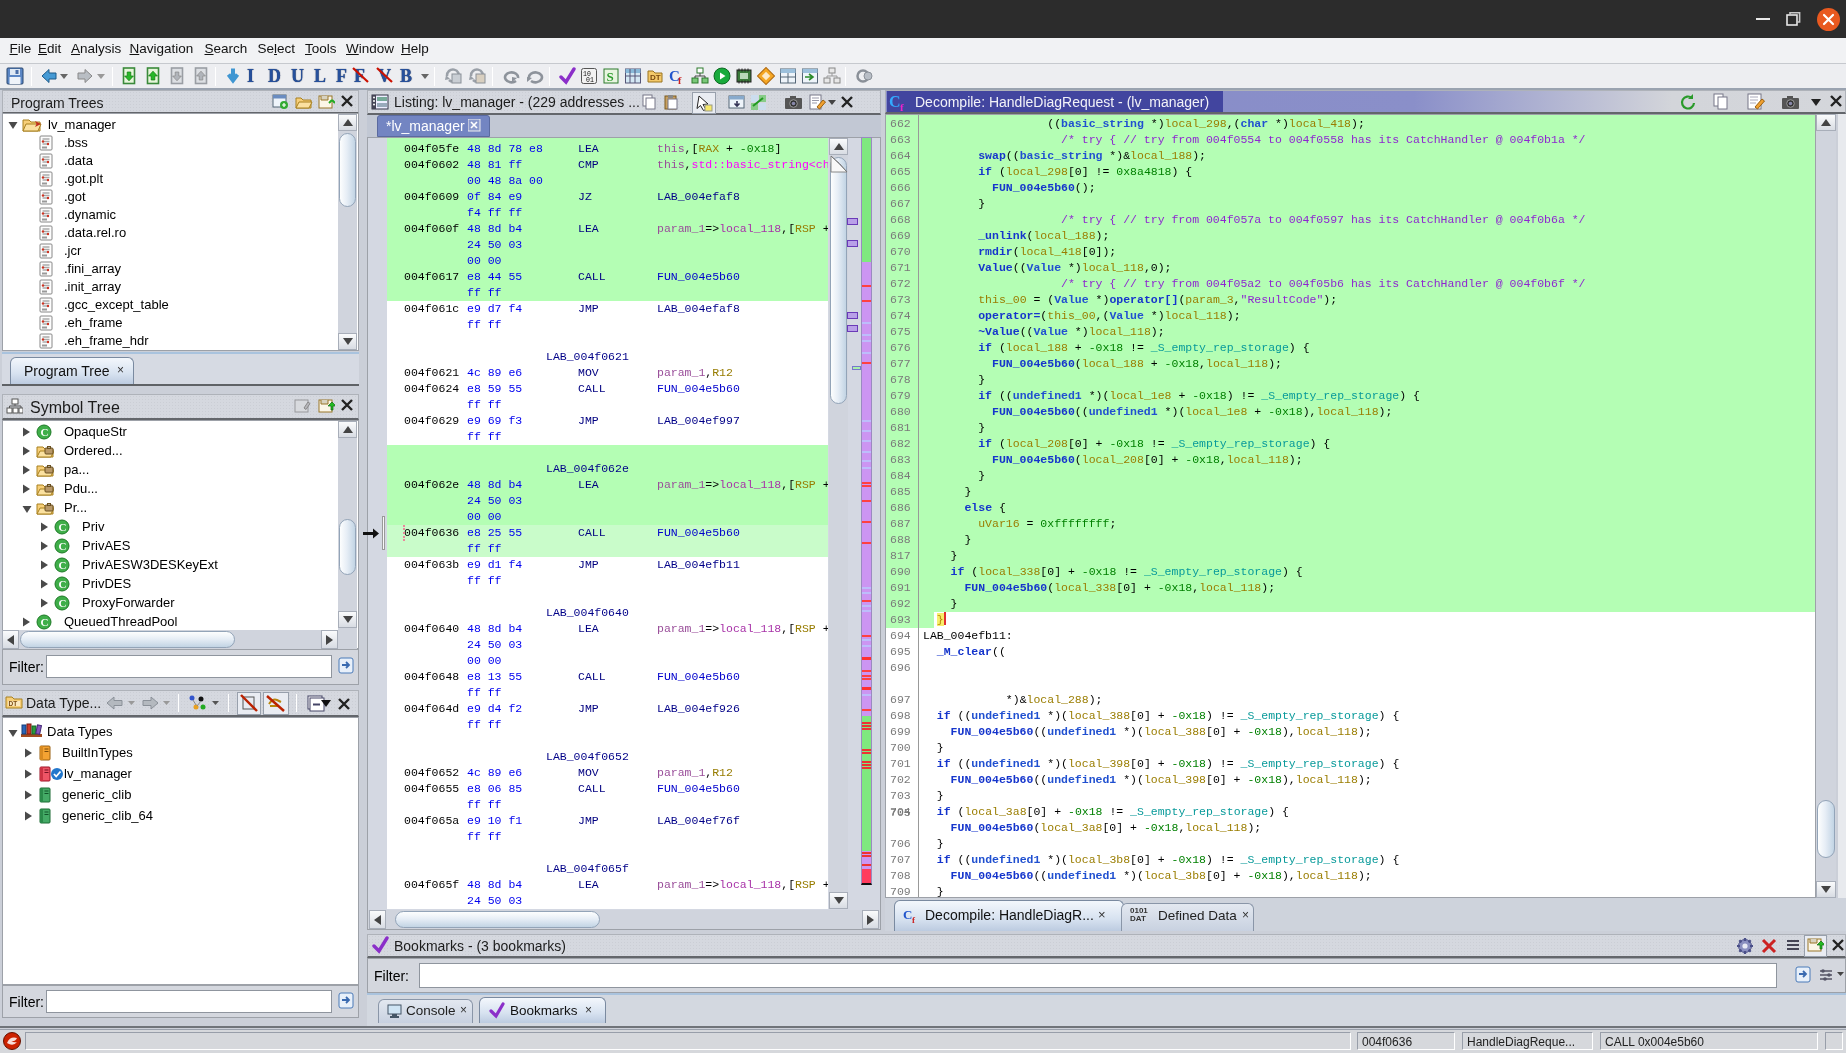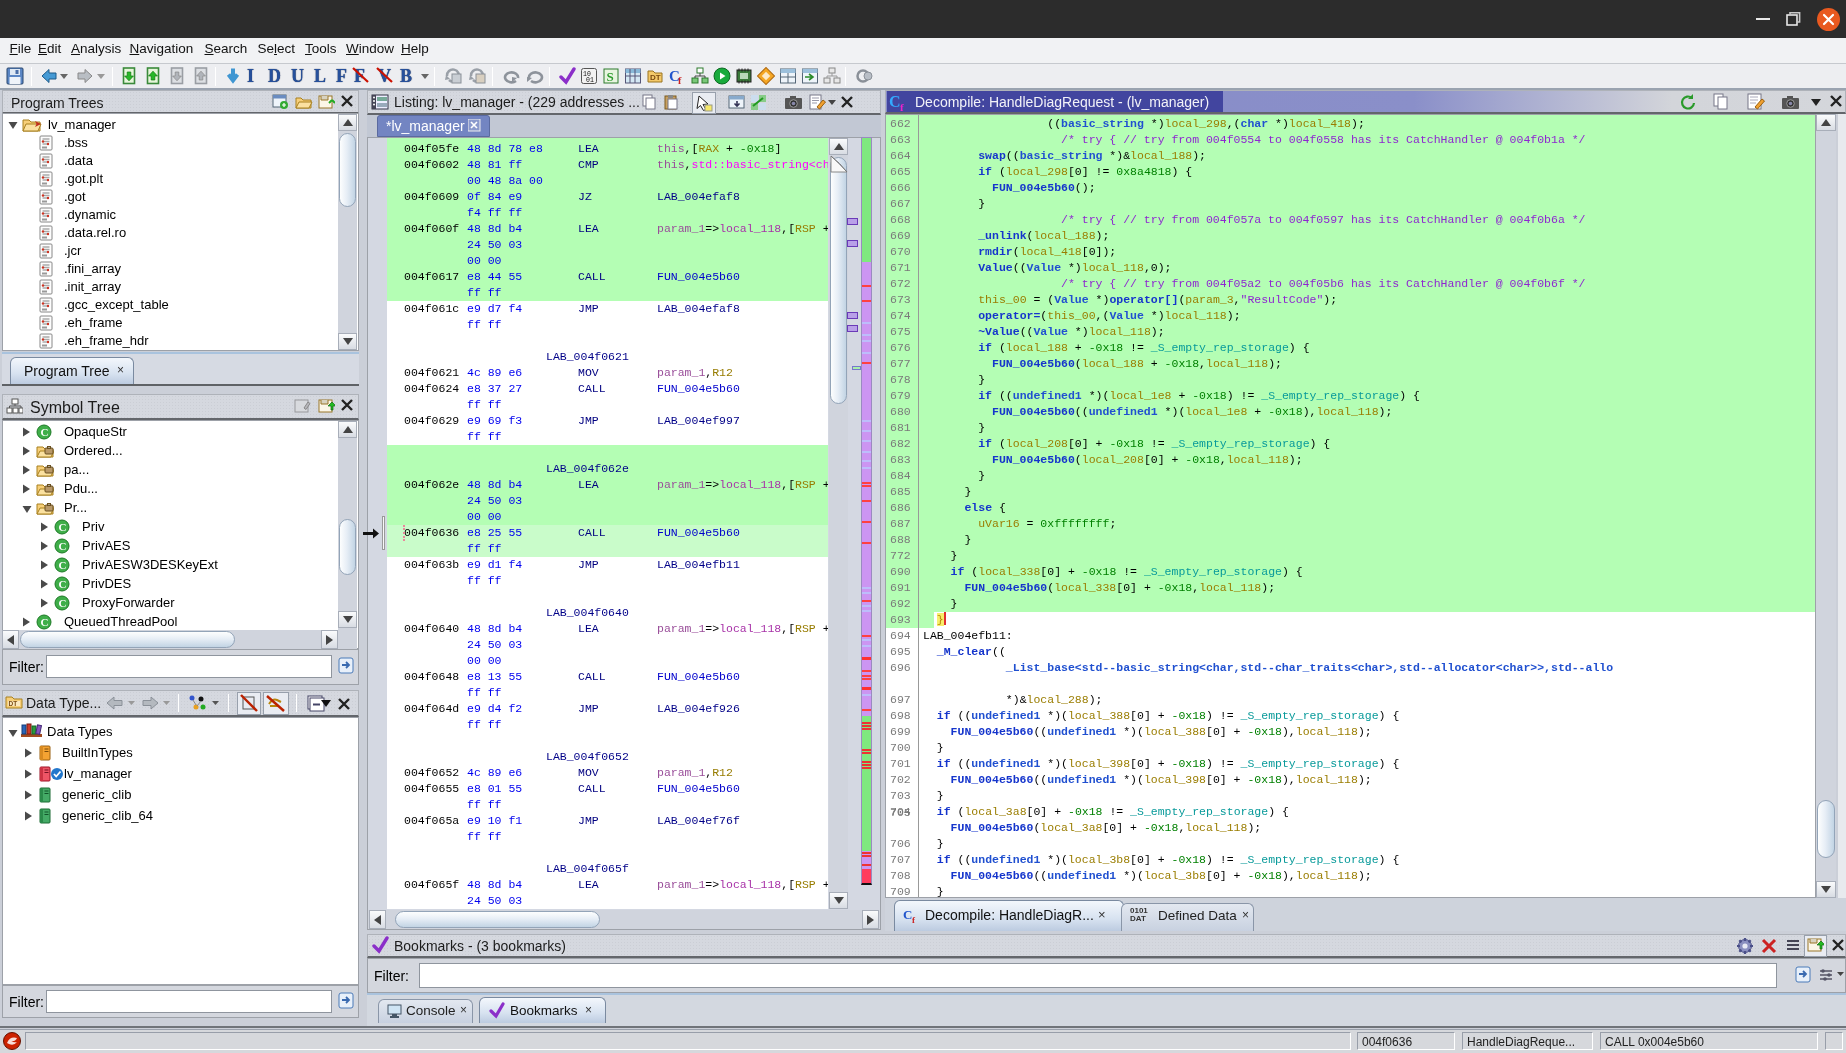--- a/index.html
+++ b/index.html
@@ -712,21 +712,21 @@
     <div class="mono abs" style="left:80px;top:163px;color:#0000f0">e9 d7 f4</div>
     <div class="mono abs" style="left:191px;top:163px;color:#000080">JMP</div>
     <div class="mono abs" style="left:270px;top:163px"><span style="color:#000088">LAB_004efaf8</span></div>
     <div class="mono abs" style="left:80px;top:179px;color:#0000f0">ff ff</div>
     <div class="mono abs" style="left:159px;top:211px;color:#000088">LAB_004f0621</div>
     <div class="mono abs" style="left:17px;top:227px;color:#000">004f0621</div>
     <div class="mono abs" style="left:80px;top:227px;color:#0000f0">4c 89 e6</div>
     <div class="mono abs" style="left:191px;top:227px;color:#000080">MOV</div>
     <div class="mono abs" style="left:270px;top:227px"><span style="color:#994d99">param_1</span><span style="color:#000">,</span><span style="color:#977c00">R12</span></div>
     <div class="mono abs" style="left:17px;top:243px;color:#000">004f0624</div>
-    <div class="mono abs" style="left:80px;top:243px;color:#0000f0">e8 37 27</div>
+    <div class="mono abs" style="left:80px;top:243px;color:#0000f0">e8 59 55</div>
     <div class="mono abs" style="left:191px;top:243px;color:#000080">CALL</div>
     <div class="mono abs" style="left:270px;top:243px"><span style="color:#0000cc">FUN_004e5b60</span></div>
     <div class="mono abs" style="left:80px;top:259px;color:#0000f0">ff ff</div>
     <div class="mono abs" style="left:17px;top:275px;color:#000">004f0629</div>
     <div class="mono abs" style="left:80px;top:275px;color:#0000f0">e9 69 f3</div>
     <div class="mono abs" style="left:191px;top:275px;color:#000080">JMP</div>
     <div class="mono abs" style="left:270px;top:275px"><span style="color:#000088">LAB_004ef997</span></div>
     <div class="mono abs" style="left:80px;top:291px;color:#0000f0">ff ff</div>
     <div class="mono abs" style="left:159px;top:323px;color:#000088">LAB_004f062e</div>
     <div class="mono abs" style="left:17px;top:339px;color:#000">004f062e</div>
@@ -761,21 +761,21 @@
     <div class="mono abs" style="left:80px;top:563px;color:#0000f0">e9 d4 f2</div>
     <div class="mono abs" style="left:191px;top:563px;color:#000080">JMP</div>
     <div class="mono abs" style="left:270px;top:563px"><span style="color:#000088">LAB_004ef926</span></div>
     <div class="mono abs" style="left:80px;top:579px;color:#0000f0">ff ff</div>
     <div class="mono abs" style="left:159px;top:611px;color:#000088">LAB_004f0652</div>
     <div class="mono abs" style="left:17px;top:627px;color:#000">004f0652</div>
     <div class="mono abs" style="left:80px;top:627px;color:#0000f0">4c 89 e6</div>
     <div class="mono abs" style="left:191px;top:627px;color:#000080">MOV</div>
     <div class="mono abs" style="left:270px;top:627px"><span style="color:#994d99">param_1</span><span style="color:#000">,</span><span style="color:#977c00">R12</span></div>
     <div class="mono abs" style="left:17px;top:643px;color:#000">004f0655</div>
-    <div class="mono abs" style="left:80px;top:643px;color:#0000f0">e8 01 55</div>
+    <div class="mono abs" style="left:80px;top:643px;color:#0000f0">e8 06 85</div>
     <div class="mono abs" style="left:191px;top:643px;color:#000080">CALL</div>
     <div class="mono abs" style="left:270px;top:643px"><span style="color:#0000cc">FUN_004e5b60</span></div>
     <div class="mono abs" style="left:80px;top:659px;color:#0000f0">ff ff</div>
     <div class="mono abs" style="left:17px;top:675px;color:#000">004f065a</div>
     <div class="mono abs" style="left:80px;top:675px;color:#0000f0">e9 10 f1</div>
     <div class="mono abs" style="left:191px;top:675px;color:#000080">JMP</div>
     <div class="mono abs" style="left:270px;top:675px"><span style="color:#000088">LAB_004ef76f</span></div>
     <div class="mono abs" style="left:80px;top:691px;color:#0000f0">ff ff</div>
     <div class="mono abs" style="left:159px;top:723px;color:#000088">LAB_004f065f</div>
     <div class="mono abs" style="left:17px;top:739px;color:#000">004f065f</div>
@@ -947,36 +947,35 @@
     <div class="mono abs" style="left:4px;top:353px;color:#7a7a7a">684</div>
     <div class="mono abs" style="left:37px;top:353px">        <span style="color:#000;">}</span></div>
     <div class="mono abs" style="left:4px;top:369px;color:#7a7a7a">685</div>
     <div class="mono abs" style="left:37px;top:369px">      <span style="color:#000;">}</span></div>
     <div class="mono abs" style="left:4px;top:385px;color:#7a7a7a">686</div>
     <div class="mono abs" style="left:37px;top:385px">      <span style="color:#1535cc;font-weight:bold;">else</span><span style="color:#000;"> {</span></div>
     <div class="mono abs" style="left:4px;top:401px;color:#7a7a7a">687</div>
     <div class="mono abs" style="left:37px;top:401px">        <span style="color:#9a7d00;">uVar16</span><span style="color:#000;"> = </span><span style="color:#008000;">0xffffffff</span><span style="color:#000;">;</span></div>
     <div class="mono abs" style="left:4px;top:417px;color:#7a7a7a">688</div>
     <div class="mono abs" style="left:37px;top:417px">      <span style="color:#000;">}</span></div>
-    <div class="mono abs" style="left:4px;top:433px;color:#7a7a7a">772</div>
+    <div class="mono abs" style="left:4px;top:433px;color:#7a7a7a">817</div>
     <div class="mono abs" style="left:37px;top:433px">    <span style="color:#000;">}</span></div>
     <div class="mono abs" style="left:4px;top:449px;color:#7a7a7a">690</div>
     <div class="mono abs" style="left:37px;top:449px">    <span style="color:#1535cc;font-weight:bold;">if</span><span style="color:#000;"> (</span><span style="color:#9a7d00;">local_338</span><span style="color:#000;">[0] + </span><span style="color:#008000;">-0x18</span><span style="color:#000;"> != </span><span style="color:#089a9a;">_S_empty_rep_storage</span><span style="color:#000;">) {</span></div>
     <div class="mono abs" style="left:4px;top:465px;color:#7a7a7a">691</div>
     <div class="mono abs" style="left:37px;top:465px">      <span style="color:#1535cc;font-weight:bold;">FUN_004e5b60</span><span style="color:#000;">(</span><span style="color:#9a7d00;">local_338</span><span style="color:#000;">[0] + </span><span style="color:#008000;">-0x18</span><span style="color:#000;">,</span><span style="color:#9a7d00;">local_118</span><span style="color:#000;">);</span></div>
     <div class="mono abs" style="left:4px;top:481px;color:#7a7a7a">692</div>
     <div class="mono abs" style="left:37px;top:481px">    <span style="color:#000;">}</span></div>
     <div class="mono abs" style="left:4px;top:497px;color:#7a7a7a">693</div>
     <div class="mono abs" style="left:37px;top:497px">  <span style="background:#f7ee6a;color:#b8860b">}</span><span style="display:inline-block;width:2px;height:13px;background:#e03030;vertical-align:-2px"></span></div>
     <div class="mono abs" style="left:4px;top:513px;color:#7a7a7a">694</div>
     <div class="mono abs" style="left:37px;top:513px"><span style="color:#000;">LAB_004efb11:</span></div>
     <div class="mono abs" style="left:4px;top:529px;color:#7a7a7a">695</div>
     <div class="mono abs" style="left:37px;top:529px">  <span style="color:#1535cc;font-weight:bold;">_M_clear</span><span style="color:#000;">((</span></div>
     <div class="mono abs" style="left:4px;top:545px;color:#7a7a7a">696</div>
-    <div class="mono abs" style="left:37px;top:545px">            <span style="color:#2050d0;font-weight:bold;">_List_base&lt;std--basic_string&lt;char,std--char_traits&lt;char&gt;,std--allocator&lt;char&gt;&gt;,std--allo</span></div>
     <div class="mono abs" style="left:4px;top:577px;color:#7a7a7a">697</div>
     <div class="mono abs" style="left:37px;top:577px">            <span style="color:#000;">*)&amp;</span><span style="color:#9a7d00;">local_288</span><span style="color:#000;">);</span></div>
     <div class="mono abs" style="left:4px;top:593px;color:#7a7a7a">698</div>
     <div class="mono abs" style="left:37px;top:593px">  <span style="color:#1535cc;font-weight:bold;">if</span><span style="color:#000;"> ((</span><span style="color:#2050d0;font-weight:bold;">undefined1</span><span style="color:#000;"> *)(</span><span style="color:#9a7d00;">local_388</span><span style="color:#000;">[0] + </span><span style="color:#008000;">-0x18</span><span style="color:#000;">) != </span><span style="color:#089a9a;">_S_empty_rep_storage</span><span style="color:#000;">) {</span></div>
     <div class="mono abs" style="left:4px;top:609px;color:#7a7a7a">699</div>
     <div class="mono abs" style="left:37px;top:609px">    <span style="color:#1535cc;font-weight:bold;">FUN_004e5b60</span><span style="color:#000;">((</span><span style="color:#2050d0;font-weight:bold;">undefined1</span><span style="color:#000;"> *)(</span><span style="color:#9a7d00;">local_388</span><span style="color:#000;">[0] + </span><span style="color:#008000;">-0x18</span><span style="color:#000;">),</span><span style="color:#9a7d00;">local_118</span><span style="color:#000;">);</span></div>
     <div class="mono abs" style="left:4px;top:625px;color:#7a7a7a">700</div>
     <div class="mono abs" style="left:37px;top:625px">  <span style="color:#000;">}</span></div>
     <div class="mono abs" style="left:4px;top:641px;color:#7a7a7a">701</div>
     <div class="mono abs" style="left:37px;top:641px">  <span style="color:#1535cc;font-weight:bold;">if</span><span style="color:#000;"> ((</span><span style="color:#2050d0;font-weight:bold;">undefined1</span><span style="color:#000;"> *)(</span><span style="color:#9a7d00;">local_398</span><span style="color:#000;">[0] + </span><span style="color:#008000;">-0x18</span><span style="color:#000;">) != </span><span style="color:#089a9a;">_S_empty_rep_storage</span><span style="color:#000;">) {</span></div>

